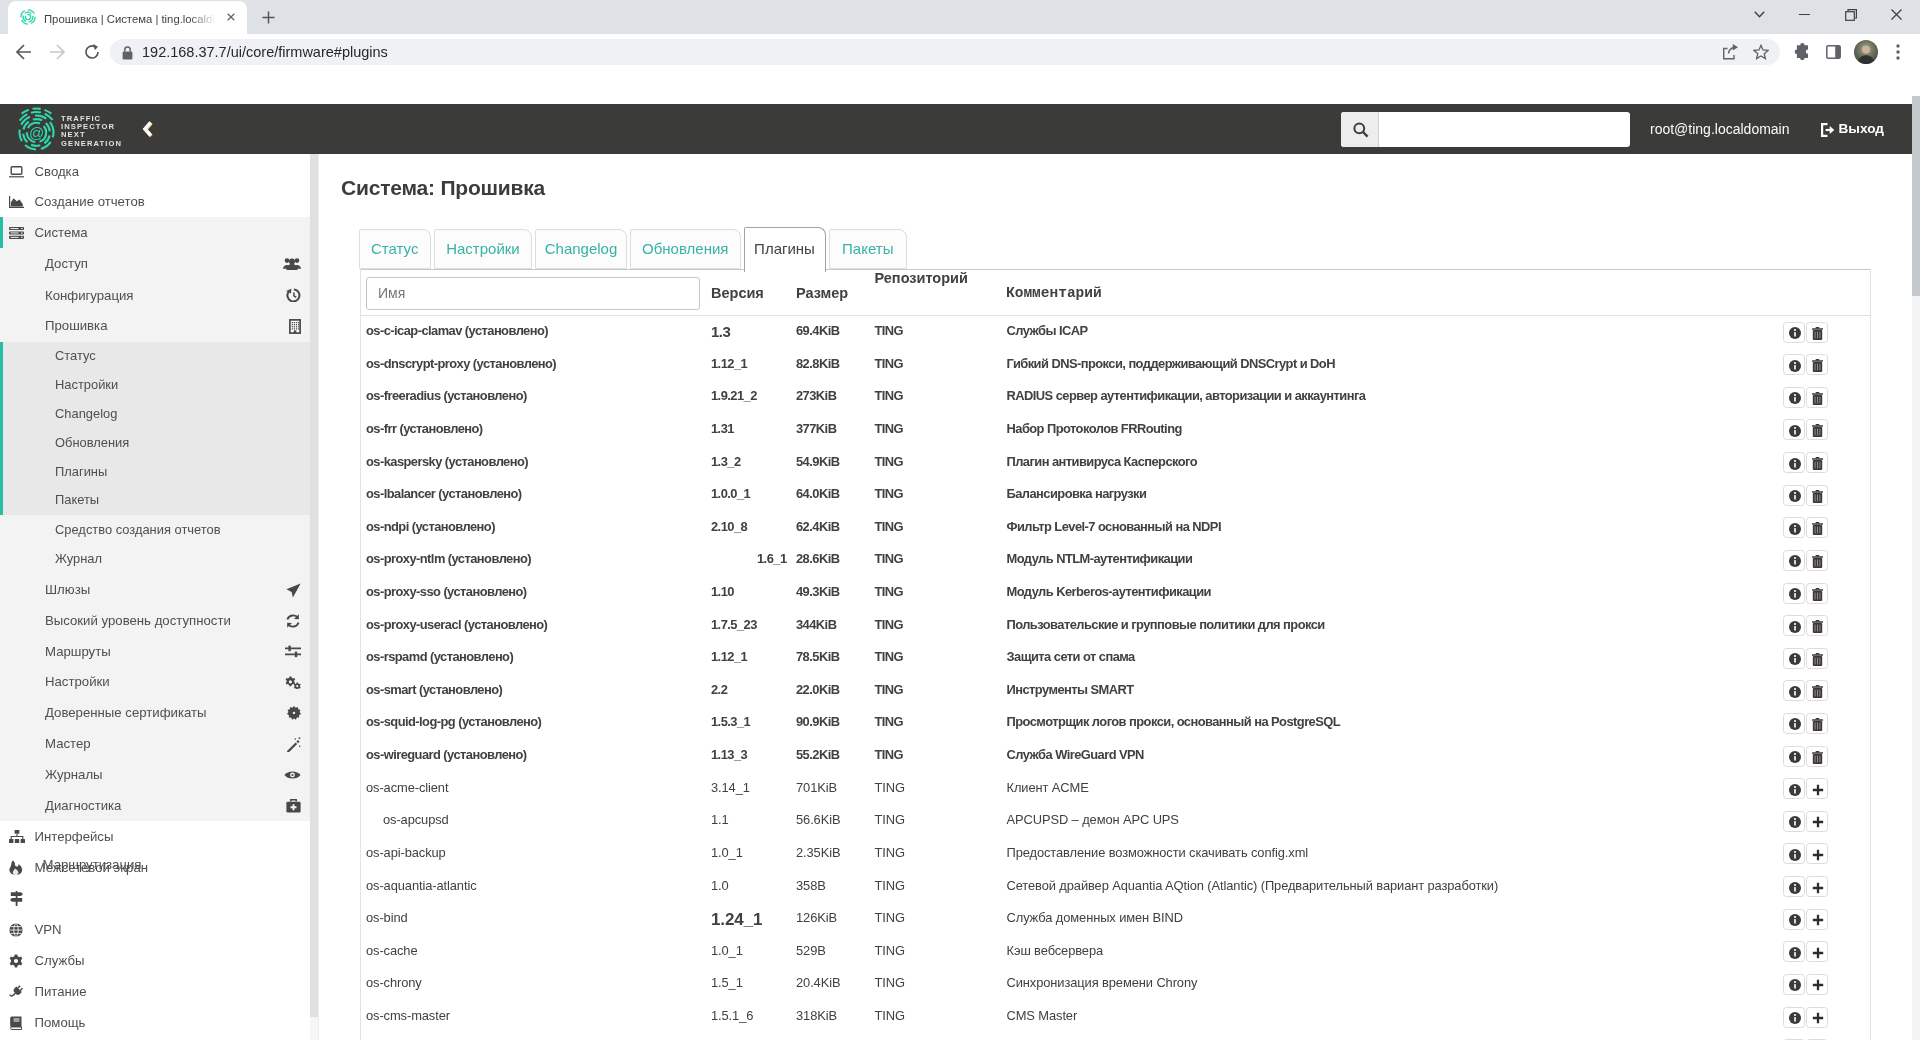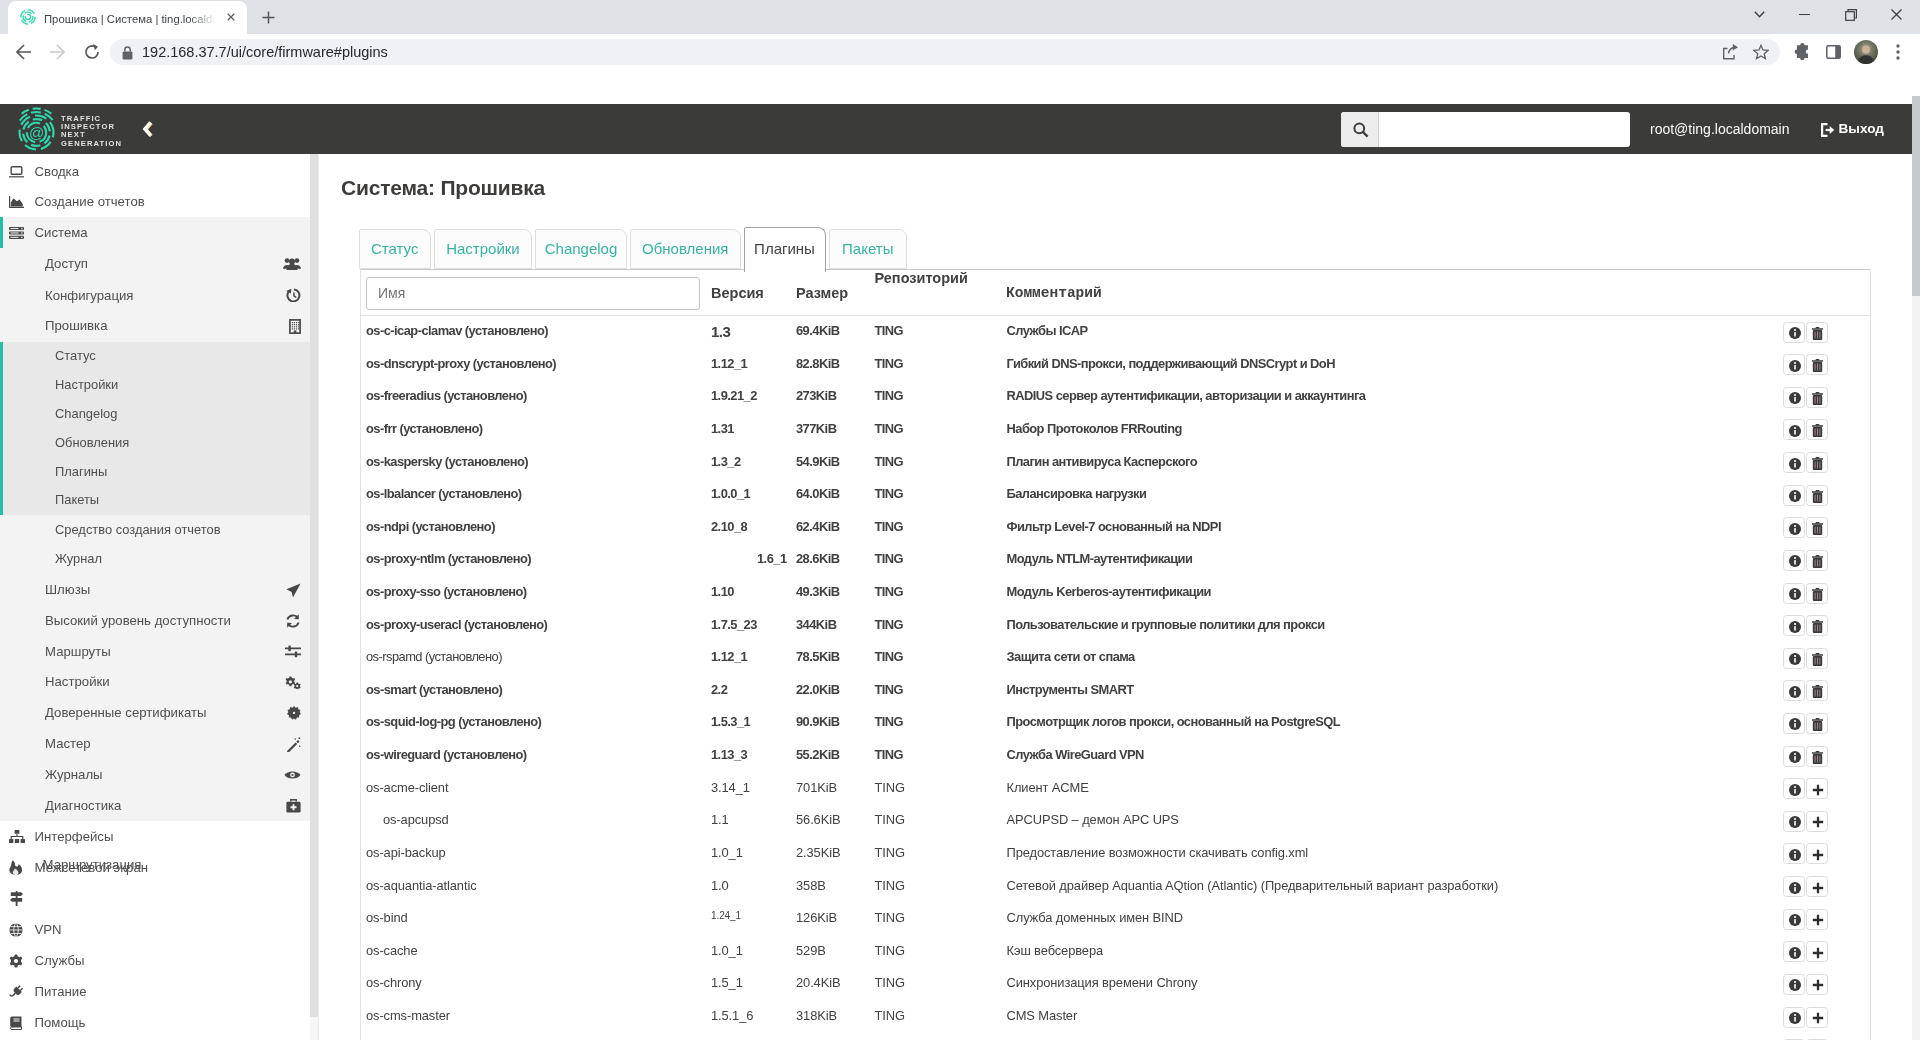--- a/index.html
+++ b/index.html
@@ -529,21 +529,21 @@
 <div class="abs" style="left:1805.5px;top:615.1px;width:22px;height:21px;background:#fff;border:1px solid #dcdcdc;border-radius:3.5px;">
     <svg class="abs" style="left:5.5px;top:4px" width="11" height="13" viewBox="0 0 11 13">
       <rect x="0.8" y="3" width="9.4" height="10" rx="1" fill="#3a3a3a"></rect>
       <rect x="0" y="1.2" width="11" height="1.6" rx="0.4" fill="#3a3a3a"></rect>
       <rect x="3.6" y="0" width="3.8" height="1.4" rx="0.4" fill="#3a3a3a"></rect>
       <g stroke="#b59a9c" stroke-width="0.8">
         <path d="M3.1 4.6 V11.4 M5.5 4.6 V11.4 M7.9 4.6 V11.4"></path>
       </g>
     </svg>
   </div>
-<div class="txt" style="left:366.0px;top:649.2px;font-size:12.9px;font-weight:normal;letter-spacing:-0.55px;color:#414141;">os-rspamd (установлено)</div>
+<div class="txt" style="left:366.0px;top:649.2px;font-size:12.9px;font-weight:bold;letter-spacing:-0.55px;color:#414141;">os-rspamd (установлено)</div>
 <div class="txt" style="left:711.0px;top:649.2px;font-size:12.9px;font-weight:bold;letter-spacing:-0.55px;color:#414141;">1.12_1</div>
 <div class="txt" style="left:796.0px;top:649.2px;font-size:12.9px;font-weight:bold;letter-spacing:-0.55px;color:#414141;">78.5KiB</div>
 <div class="txt" style="left:874.5px;top:649.2px;font-size:12.9px;font-weight:bold;letter-spacing:-0.55px;color:#414141;">TING</div>
 <div class="txt" style="left:1006.5px;top:649.2px;font-size:12.9px;font-weight:bold;letter-spacing:-0.55px;color:#414141;">Защита сети от спама</div>
 <div class="abs" style="left:1782.5px;top:647.7px;width:22px;height:21px;background:#fff;border:1px solid #dcdcdc;border-radius:3.5px;">
     <svg class="abs" style="left:5px;top:4.5px" width="12" height="12" viewBox="0 0 12 12">
       <circle cx="6" cy="6" r="6" fill="#3a3a3a"></circle>
       <rect x="5.2" y="5.1" width="1.6" height="4.4" fill="#fff"></rect>
       <circle cx="6" cy="3" r="1.1" fill="#fff"></circle>
     </svg>
@@ -686,21 +686,21 @@
       <rect x="5.2" y="5.1" width="1.6" height="4.4" fill="#fff"></rect>
       <circle cx="6" cy="3" r="1.1" fill="#fff"></circle>
     </svg>
   </div>
 <div class="abs" style="left:1805.5px;top:876.0px;width:22px;height:21px;background:#fff;border:1px solid #dcdcdc;border-radius:3.5px;">
     <svg class="abs" style="left:5px;top:4.5px" width="12" height="12" viewBox="0 0 12 12">
       <path d="M6 0.8 V11.2 M0.8 6 H11.2" stroke="#2d2d2d" stroke-width="2.3"></path>
     </svg>
   </div>
 <div class="txt" style="left:366.0px;top:910.2px;font-size:12.9px;font-weight:normal;letter-spacing:-0.1px;color:#414141;">os-bind</div>
-<div class="txt" style="left:711.0px;top:910.2px;font-size:10px;font-weight:normal;letter-spacing:-0.1px;color:#414141;">1.24_1</div>
+<div class="txt" style="left:711.0px;top:910.2px;font-size:17px;font-weight:bold;letter-spacing:-0.1px;color:#414141;">1.24_1</div>
 <div class="txt" style="left:796.0px;top:910.2px;font-size:12.9px;font-weight:normal;letter-spacing:-0.1px;color:#414141;">126KiB</div>
 <div class="txt" style="left:874.5px;top:910.2px;font-size:12.9px;font-weight:normal;letter-spacing:-0.1px;color:#414141;">TING</div>
 <div class="txt" style="left:1006.5px;top:910.2px;font-size:12.9px;font-weight:normal;letter-spacing:-0.1px;color:#414141;">Служба доменных имен BIND</div>
 <div class="abs" style="left:1782.5px;top:908.7px;width:22px;height:21px;background:#fff;border:1px solid #dcdcdc;border-radius:3.5px;">
     <svg class="abs" style="left:5px;top:4.5px" width="12" height="12" viewBox="0 0 12 12">
       <circle cx="6" cy="6" r="6" fill="#3a3a3a"></circle>
       <rect x="5.2" y="5.1" width="1.6" height="4.4" fill="#fff"></rect>
       <circle cx="6" cy="3" r="1.1" fill="#fff"></circle>
     </svg>
   </div>

